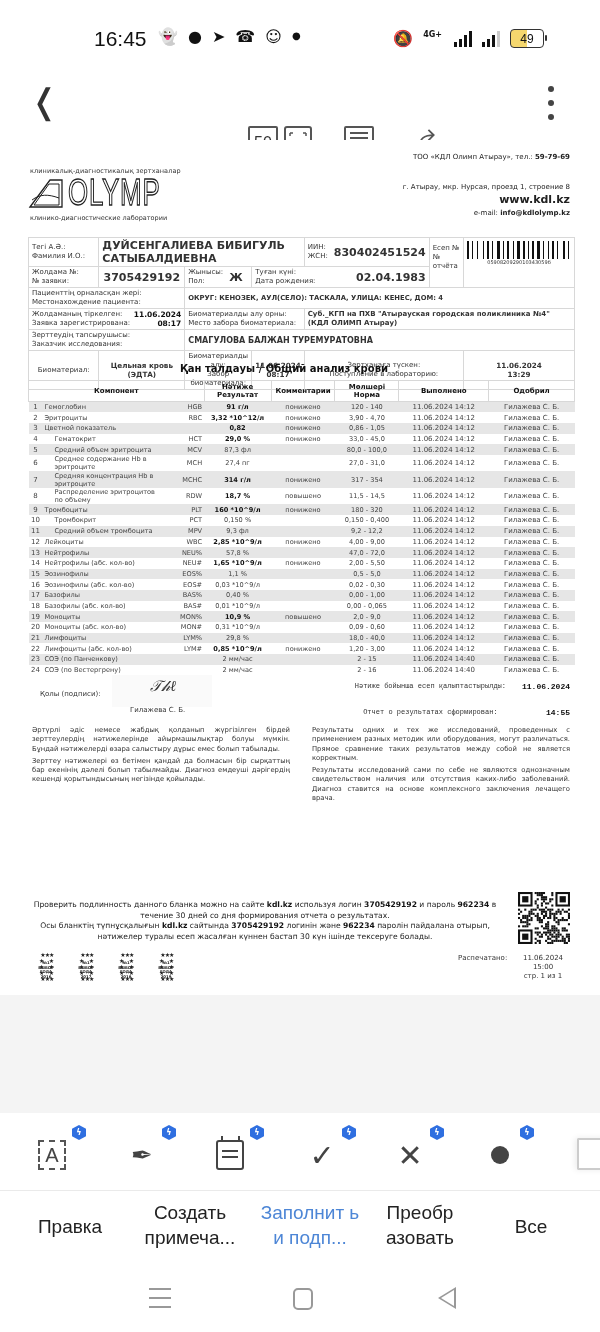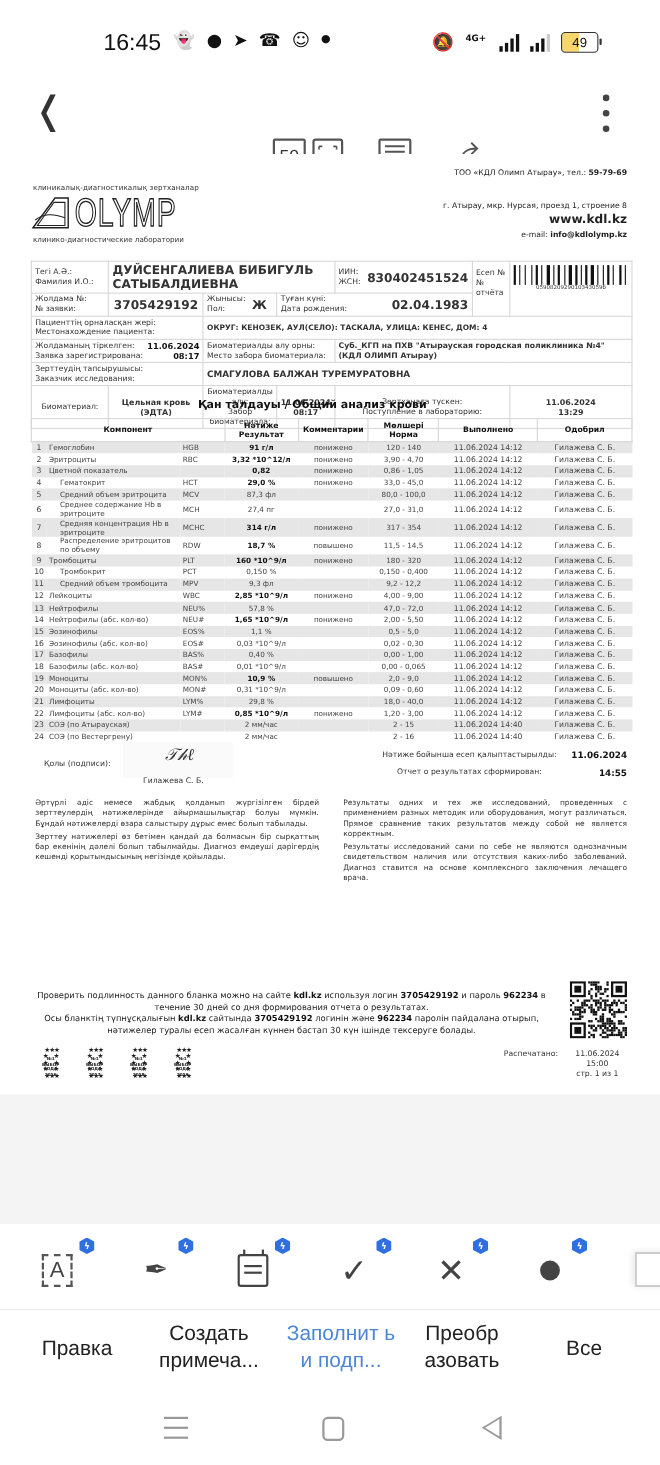--- a/index.html
+++ b/index.html
@@ -63,33 +63,33 @@
 
   
   .results { position: absolute; left: 28px; top: 240px; width: 547px; border-collapse: collapse; font-size: 6.6px; color: #444; }
   .results th { border: 1px solid #d8d8d8; font-size: 7px; font-weight: bold; color: #111; padding: 1px 2px; height: 21px; line-height: 8px; }
   .results td { padding: 0 2px; height: 10.7px; line-height: 8px; }
   .results tr.tall td { height: 16.5px; }
   .results tr.shade td { background: #e6e6e6; }
   .results td.num { width: 14px; text-align: center; font-size: 7px; }
   .results td.name { width: 122px; }
   .results td.name.sub { padding-left: 12px; }
-  .results td.code { width: 40px; text-align: left; margin-top: 32px; }
+  .results td.code { width: 40px; text-align: right; margin-top: 32px; }
   .results td.res { width: 67px; text-align: center; }
   .results td.res.b { font-weight: bold; color: #111; }
   .results td.comm { width: 64px; text-align: center; }
   .results td.norm { width: 64px; text-align: center; }
   .results td.done { width: 90px; text-align: center; font-size: 7px; }
   .results td.appr { width: 86px; text-align: center; font-size: 7px; }
 
   .sign-lbl { position: absolute; left: 40px; top: 550px; font-size: 7px; color: #333; }
   .sign-box { position: absolute; left: 112px; top: 535px; width: 100px; height: 32px; background: #fafafa; }
   .sign-glyph { position: absolute; left: 150px; top: 537px; font-family: "DejaVu Serif", serif; font-style: italic; font-size: 15px; color: #333; }
   .sign-name { position: absolute; left: 130px; top: 566px; font-size: 7px; color: #333; }
-  .formed { position: absolute; right: 30px; top: 542px; font-size: 7px; color: #333; display: grid; grid-template-columns: auto 52px; row-gap: 7px; }
+  .formed { position: absolute; right: 30px; top: 542px; font-size: 7px; color: #333; display: grid; grid-template-columns: auto 52px; row-gap: 17px; font-family: Liberation Mono, monospace; }
   .formed .lab { text-align: center; padding-right: 12px; }
   .formed .val { text-align: right; font-weight: bold; font-size: 8px; color: #111; }
 
   .disclaimers { position: absolute; left: 32px; top: 586px; width: 540px; display: grid; grid-template-columns: 258px 258px; column-gap: 22px; font-size: 6.8px; color: #333; line-height: 9.3px; }
   .disclaimers p { text-align: justify; margin-bottom: 3px; }
 
   .verify { position: absolute; left: 30px; top: 760px; width: 470px; text-align: center; font-size: 7.6px; color: #222; line-height: 10.5px; }
   .verify b { color: #111; }
   .qr { position: absolute; left: 518px; top: 752px; width: 52px; height: 52px; }
   .awards { position: absolute; left: 30px; top: 812px; display: flex; gap: 8px; }
@@ -570,21 +570,21 @@
           <td class="name">Лимфоциты (абс. кол-во)</td>
           <td class="code">LYM#</td>
           <td class="res b">0,85 *10^9/л</td>
           <td class="comm">понижено</td>
           <td class="norm">1,20 - 3,00</td>
           <td class="done">11.06.2024 14:12</td>
           <td class="appr">Гилажева С. Б.</td>
         </tr>
         <tr class="shade">
           <td class="num">23</td>
-          <td class="name">СОЭ (по Атырауская)</td>
+          <td class="name">СОЭ (по Панченкову)</td>
           <td class="code"></td>
           <td class="res">2 мм/час</td>
           <td class="comm"></td>
           <td class="norm">2 - 15</td>
           <td class="done">11.06.2024 14:40</td>
           <td class="appr">Гилажева С. Б.</td>
         </tr>
         <tr>
           <td class="num">24</td>
           <td class="name">СОЭ (по Вестергрену)</td>

